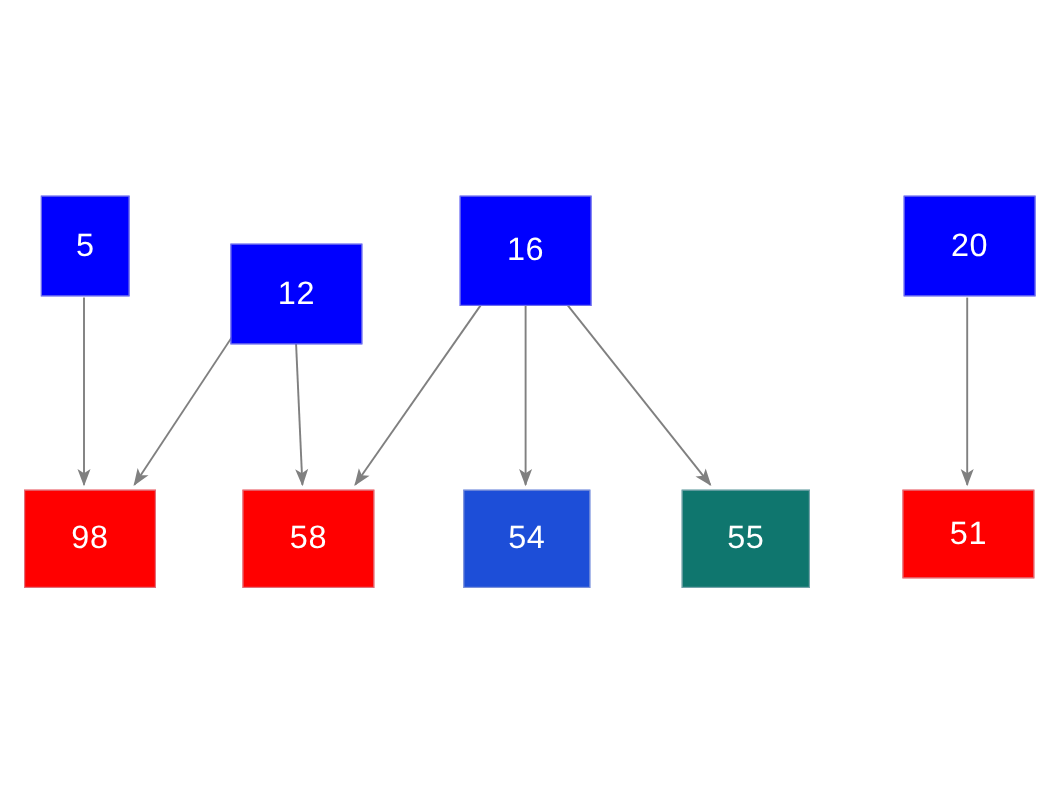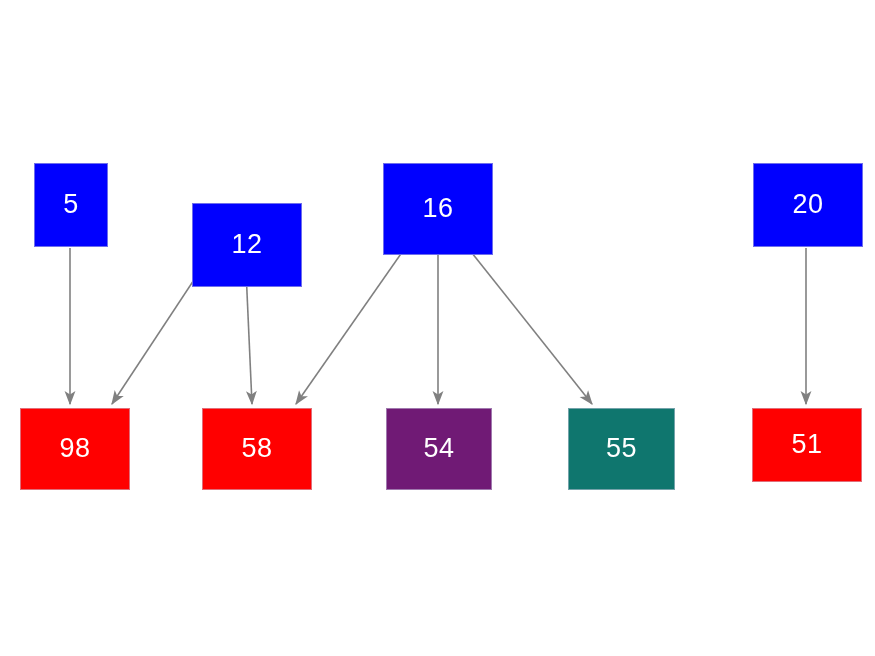--- a/index.html
+++ b/index.html
@@ -78,21 +78,21 @@
       </div>
       <div class="node" style="left: 753px; top: 163px; width: 110px; height: 84px; background: rgb(0, 0, 255);">
         <span class="node-label">20</span>
       </div>
       <div class="node" style="left: 20px; top: 408px; width: 110px; height: 82px; background: rgb(255, 0, 0);">
         <span class="node-label">98</span>
       </div>
       <div class="node" style="left: 202px; top: 408px; width: 110px; height: 82px; background: rgb(255, 0, 0); justify-content: center;">
         <span class="node-label">58</span>
       </div>
-      <div class="node" style="left: 386px; top: 408px; width: 106px; height: 82px; background: #701a75;">
+      <div class="node" style="left: 386px; top: 408px; width: 106px; height: 82px; background: #1d4ed8;">
         <span class="node-label">54</span>
       </div>
       <div class="node" style="left: 568px; top: 408px; width: 107px; height: 82px; background: #0f766e;">
         <span class="node-label">55</span>
       </div>
       <div class="node" style="left: 752px; top: 408px; width: 110px; height: 74px; background: rgb(255, 0, 0);">
         <span class="node-label">51</span>
       </div>
     </div>
 

